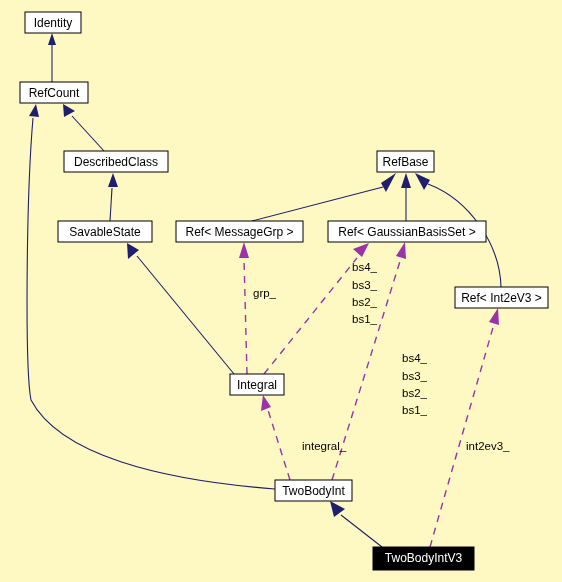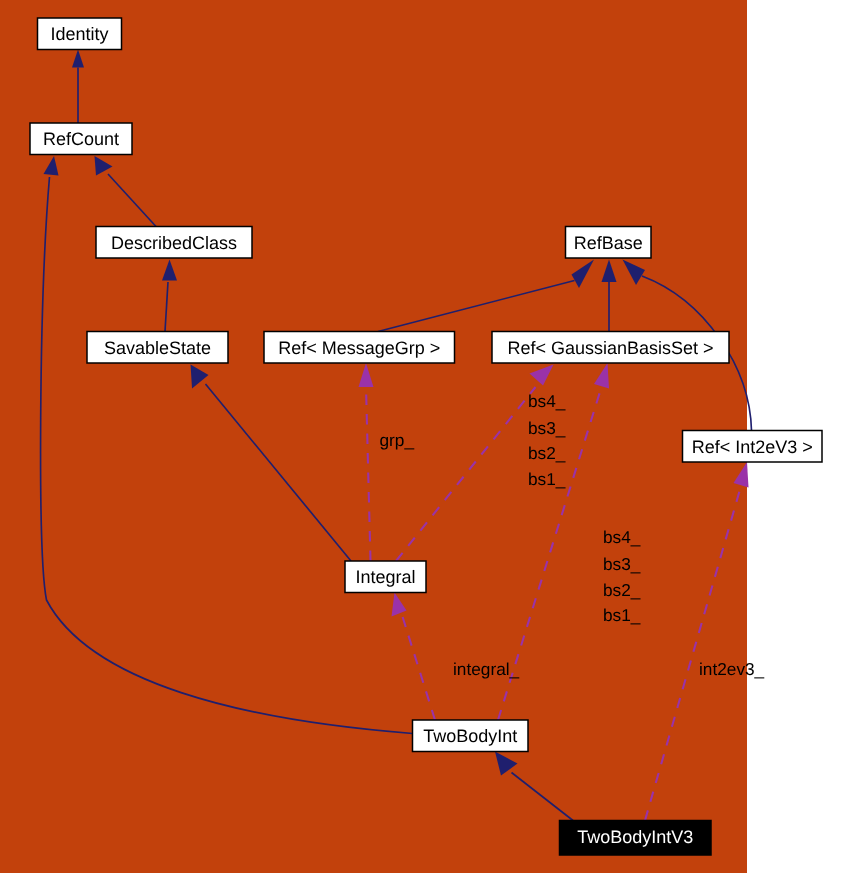--- a/index.html
+++ b/index.html
@@ -8,23 +8,23 @@
     background: #ffffff;
   }
   body {
     width: 562px;
     height: 582px;
     font-family: "Liberation Sans", sans-serif;
     overflow: hidden;
   }
   #diagram-root {
     position: relative;
-    width: 498px;
+    width: 562px;
     height: 582px;
-    background: #c2410c;
+    background: #fef9c3;
   }
   svg#uml {
     display: block;
     width: 562px;
     height: 582px;
   }
   .node-box {
     fill: #ffffff;
     stroke: #000000;
     stroke-width: 1;

